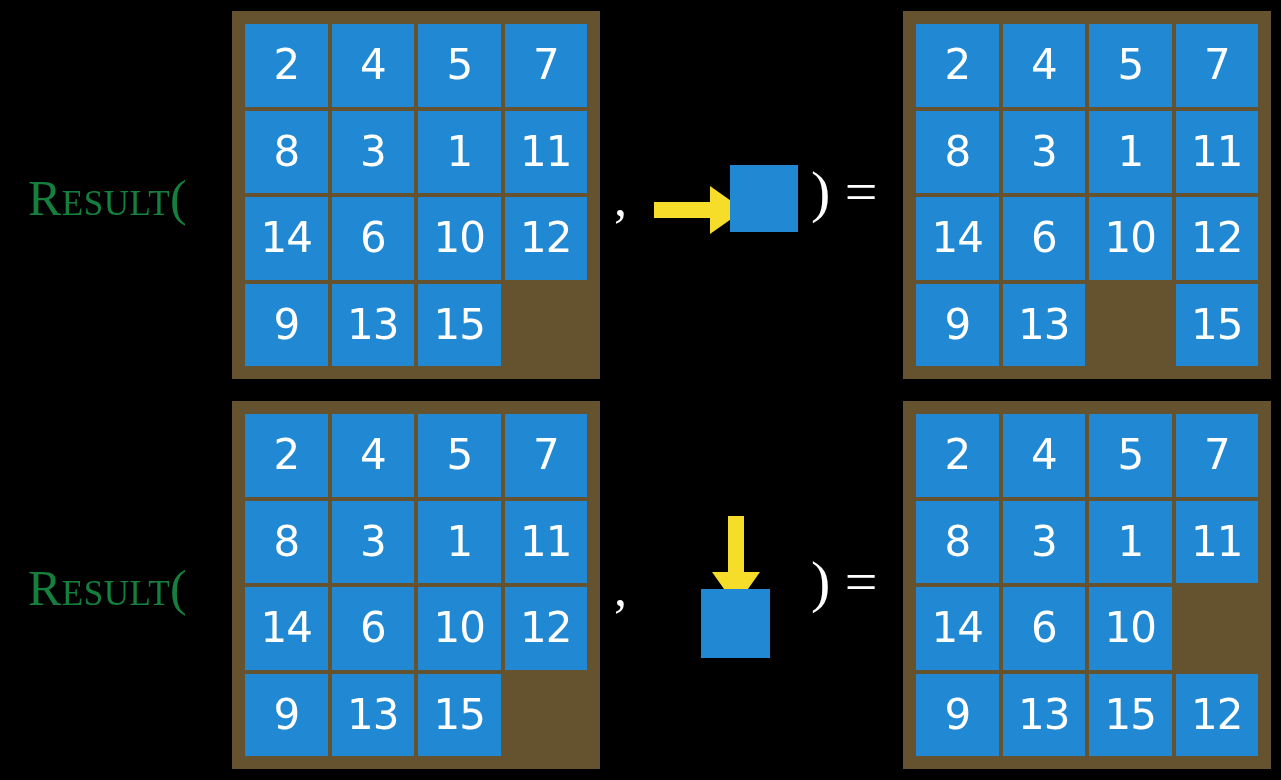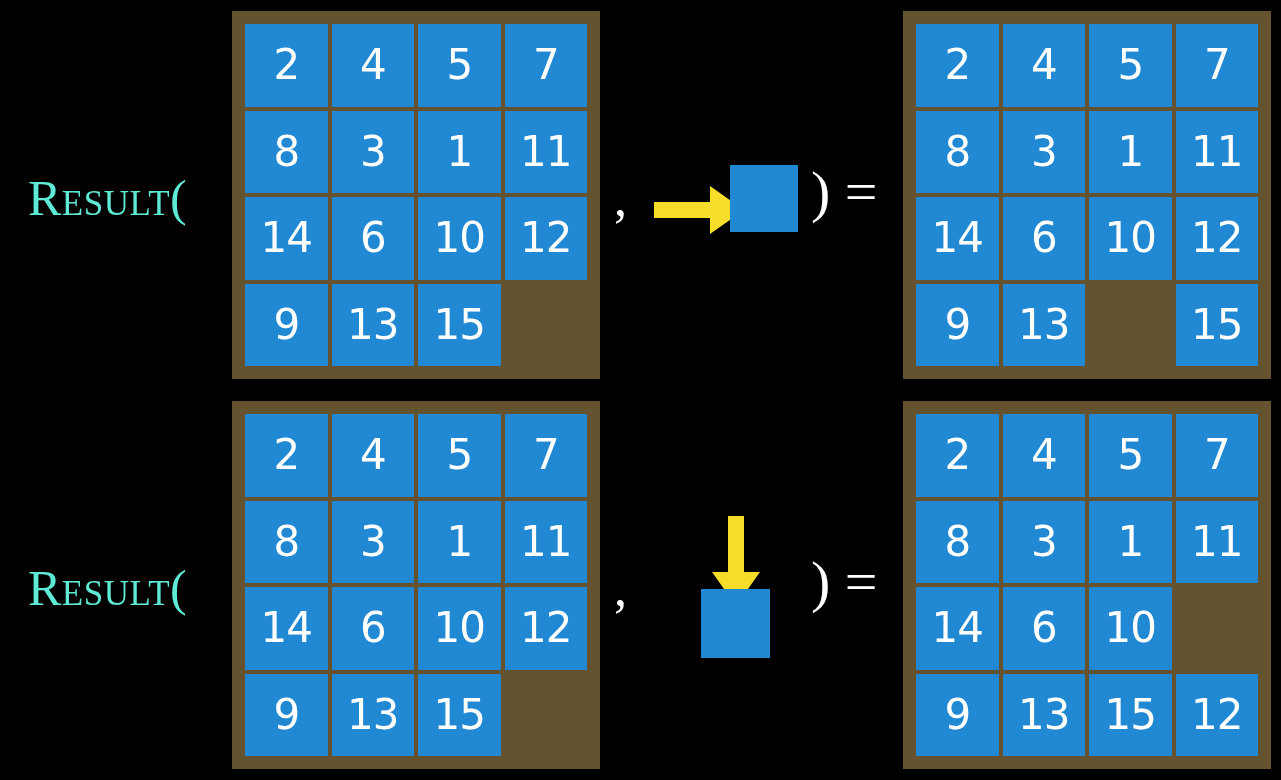--- a/index.html
+++ b/index.html
@@ -24,21 +24,21 @@
   #row-0 { top: 0px; }
   #row-1 { top: 390px; }
 
   
   .result-label {
     position: absolute;
     left: 28px;
     top: 163px;
     width: 205px;
     height: 70px;
-    color: #5eead4;
+    color: #15803d;
     font-family: "Liberation Serif", "DejaVu Serif", serif;
     font-size: 50px;
     line-height: 70px;
     font-variant: small-caps;
     letter-spacing: 0.5px;
     white-space: nowrap;
   }
 
   
   .board {

